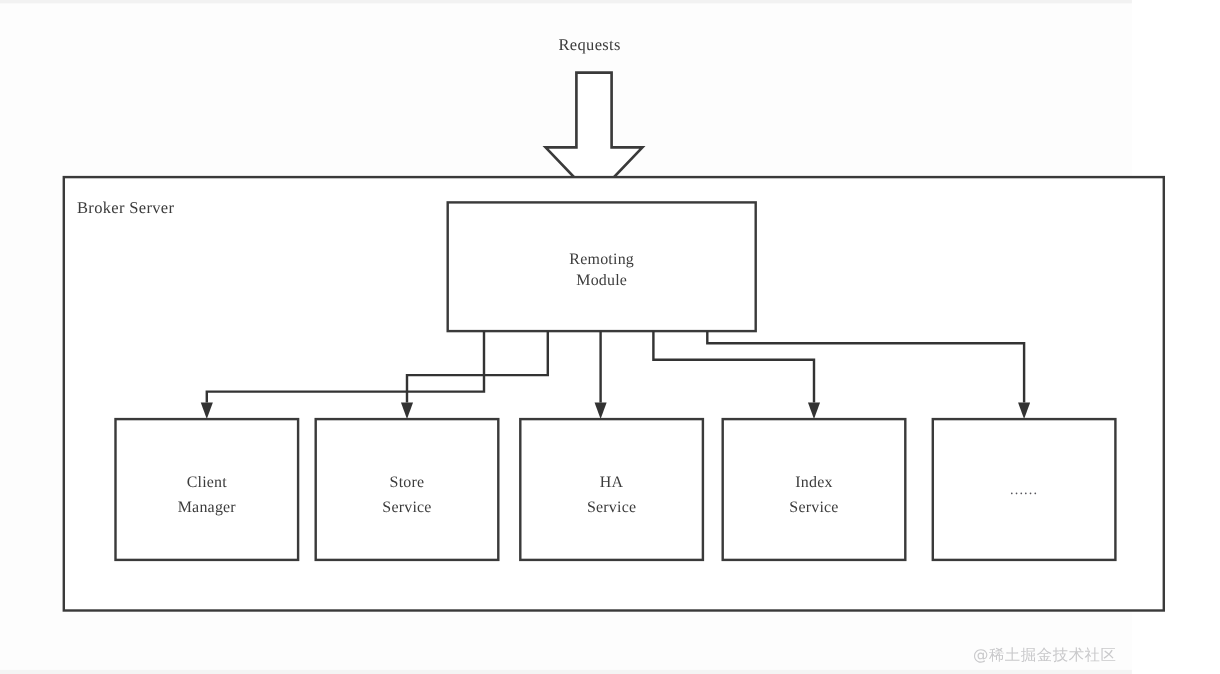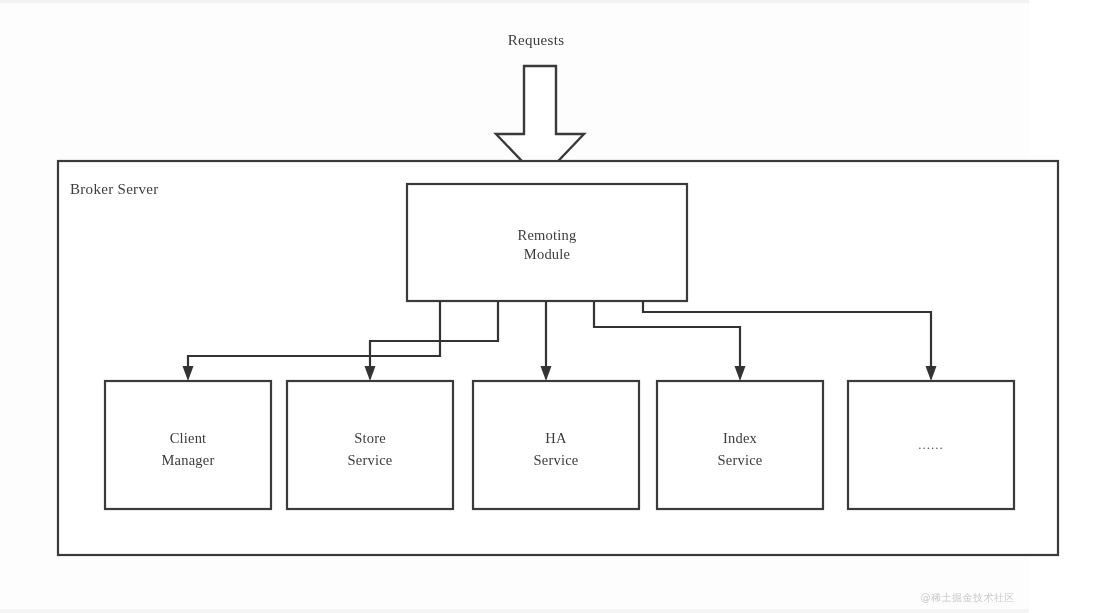--- a/index.html
+++ b/index.html
@@ -93,21 +93,21 @@
     font-size: 13px;
     text-anchor: middle;
     fill: #55545a;
     letter-spacing: 1px;
   }
   .watermark {
     position: absolute;
     right: 14px;
     bottom: 8px;
     font-family: "DejaVu Sans", "Liberation Sans", sans-serif;
-    font-size: 10px;
+    font-size: 14px;
     color: #c9c9cb;
     letter-spacing: 0.5px;
     white-space: nowrap;
     user-select: none;
   }
 </style>
 </head>
 <body>
 
 <div id="canvas">

